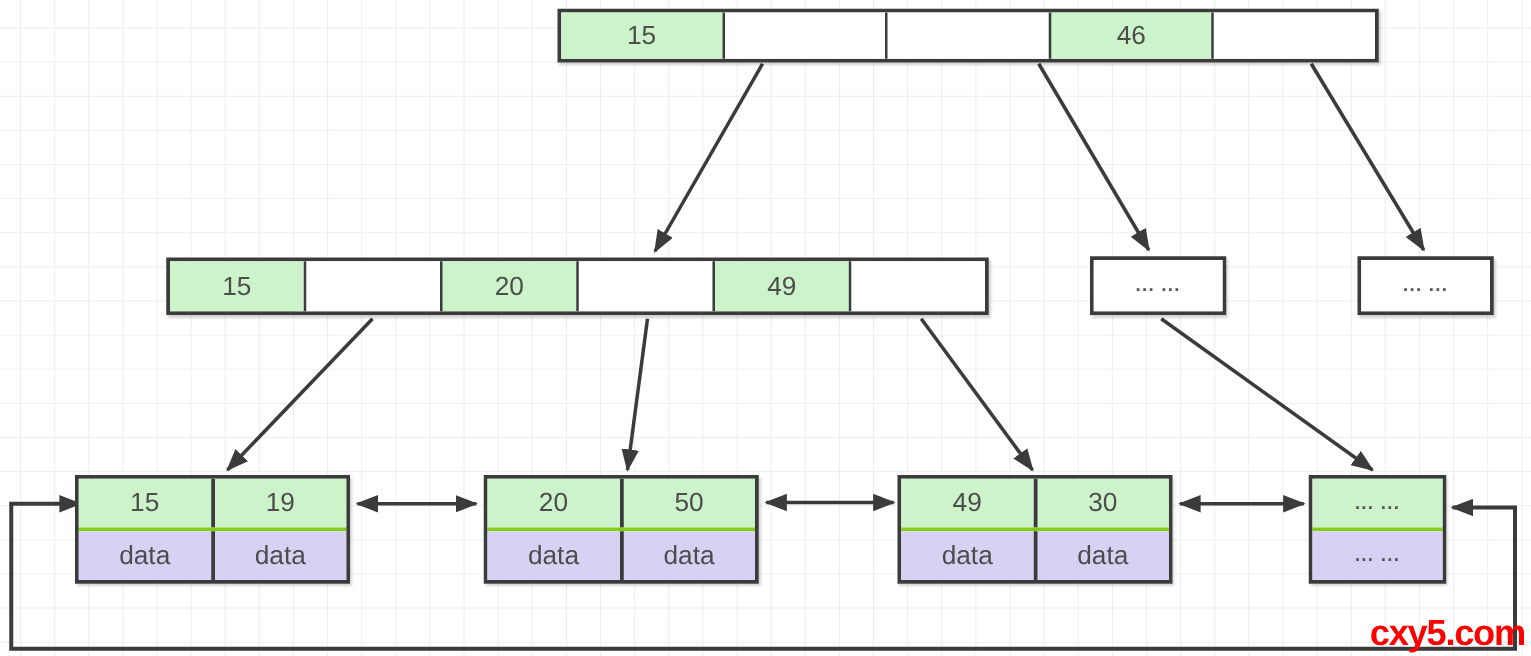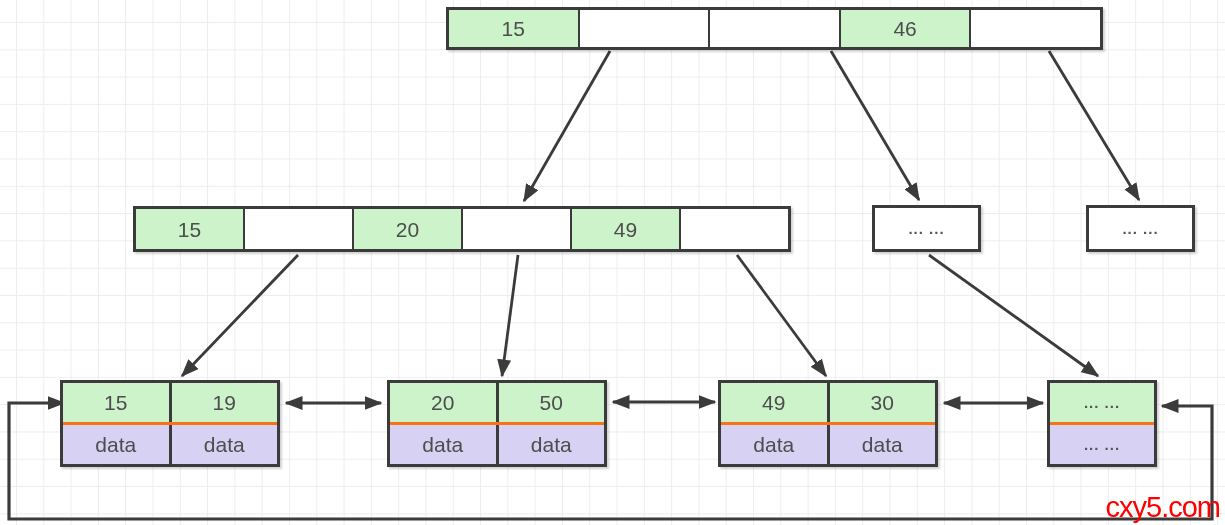--- a/index.html
+++ b/index.html
@@ -33,42 +33,42 @@
   .node .cell:first-child{border-left:none;}
   .node .cell.green{background:#cdf3cb;}
   .node .cell.dots{font-size:15px;letter-spacing:1px;font-weight:bold;color:#555;}
   .leaf{
     position:absolute;z-index:2;
     display:flex;flex-direction:column;box-sizing:border-box;
     border:3px solid #3b3b3b;background:#fff;
     box-shadow:1.5px 2px 2px rgba(0,0,0,0.18);
   }
   .leaf .lrow{display:flex;flex:1;}
-  .leaf .lrow.data-row{border-top:3px solid #f97316;}
+  .leaf .lrow.data-row{border-top:3px solid #84cc16;}
   .leaf .lrow .cell{
     flex:1;display:flex;align-items:center;justify-content:center;
     border-left:3px solid #3b3b3b;
     color:#4d4d4d;font-size:21px;line-height:1;box-sizing:border-box;
   }
   .leaf .lrow .cell:first-child{border-left:none;}
   .leaf .lrow.key-row .cell{background:#cdf3cb;}
   .leaf .lrow.data-row .cell{background:#d7d1f3;}
   .leaf .cell.dots{font-size:15px;letter-spacing:1px;font-weight:bold;color:#555;}
   
   #root     {left:446px;top:7px;  width:657px;height:43px;}
   #internal {left:133px;top:206px;width:658px;height:46px;}
   #mbox1    {left:872px;top:205px;width:109px;height:47px;}
   #mbox2    {left:1086px;top:205px;width:109px;height:47px;}
   #leaf1{left:60px;  top:380px;width:220px;height:87px;}
   #leaf2{left:387px; top:380px;width:220px;height:87px;}
   #leaf3{left:718px; top:380px;width:220px;height:87px;}
   #leaf4{left:1047px;top:380px;width:110px;height:87px;}
   .watermark{
     position:absolute;right:5px;bottom:1px;z-index:5;
-    color:#fe0000;font-size:29px;font-weight:normal;letter-spacing:-1px;
+    color:#fe0000;font-size:29px;font-weight:bold;letter-spacing:-1px;
   }
 </style>
 </head>
 <body>
 
 <div class="canvas">
 
   <svg class="edges" width="1225" height="525">
     <defs>
       <marker id="ah" markerUnits="userSpaceOnUse" markerWidth="18" markerHeight="14" refX="16.5" refY="7" orient="auto-start-reverse">

